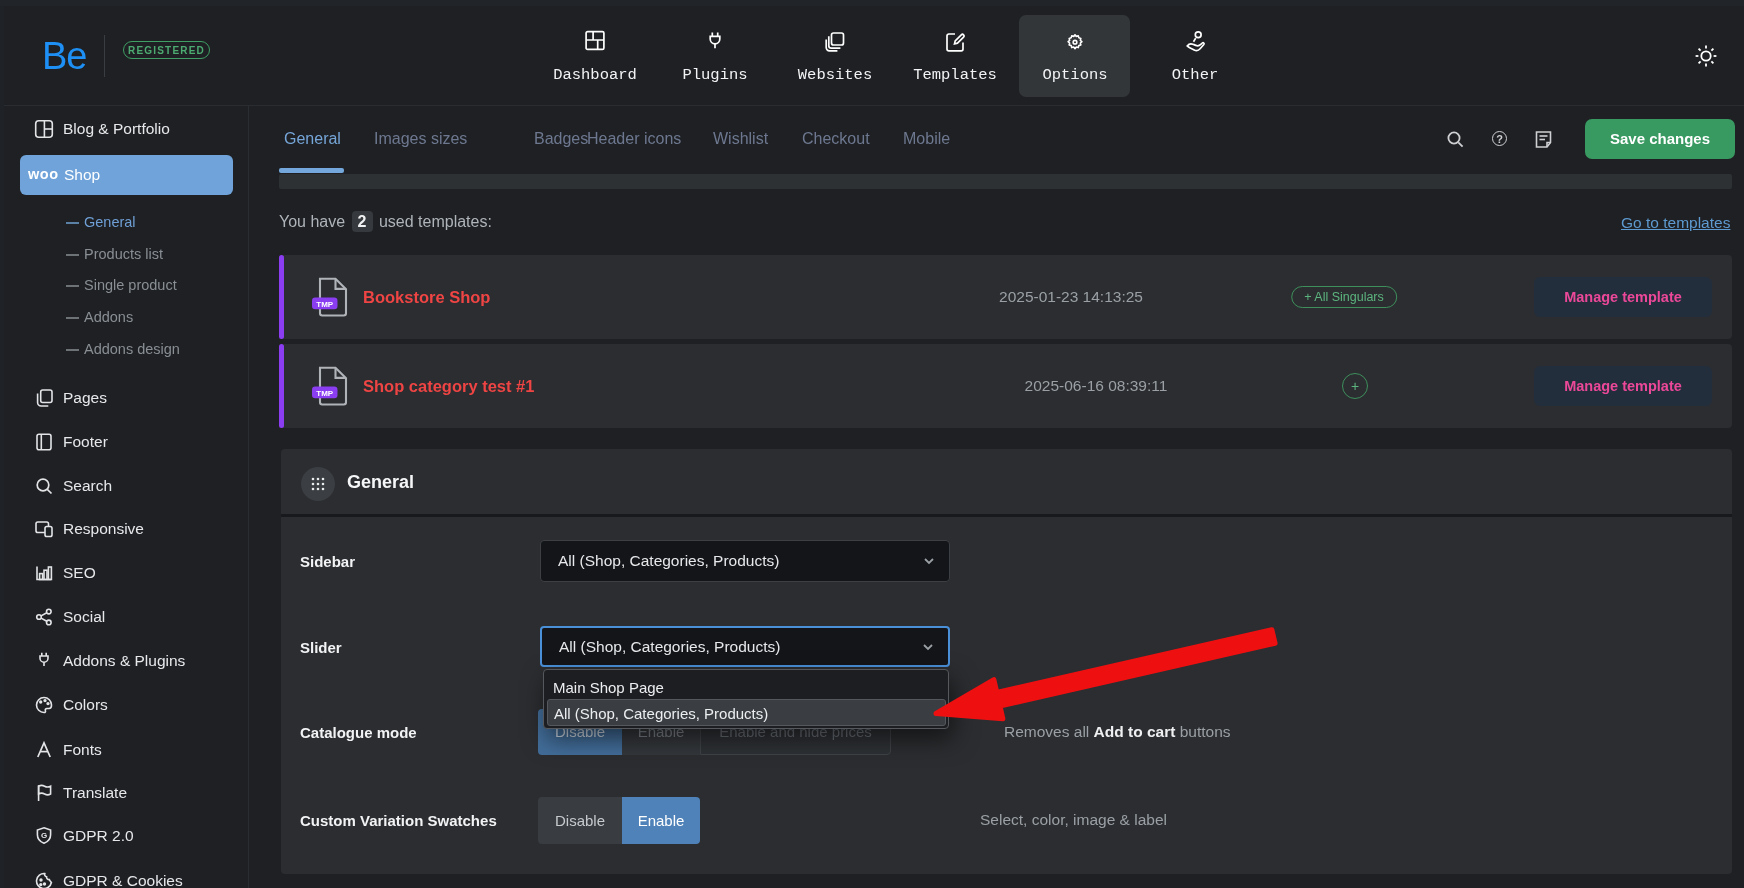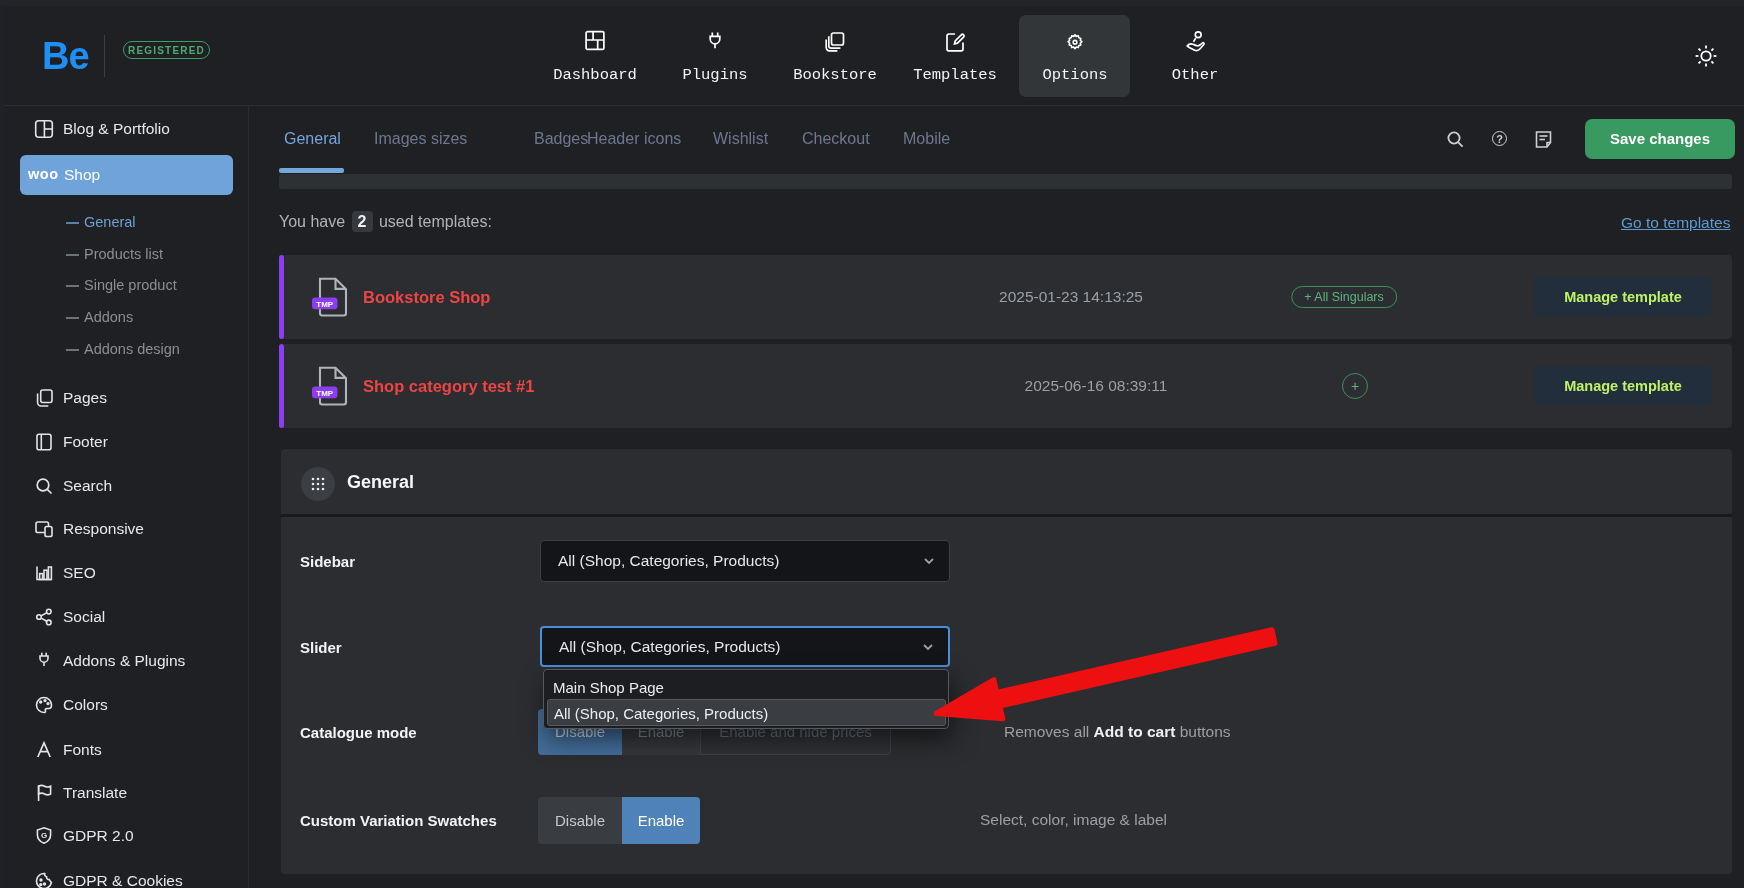--- a/index.html
+++ b/index.html
@@ -5,21 +5,21 @@
 * { margin:0; padding:0; box-sizing:border-box; }
 html,body { width:1744px; height:888px; overflow:hidden; }
 body { position:relative; background:#1e2023; font-family:"Liberation Sans", sans-serif; color:#eceef0; }
 .abs { position:absolute; }
 svg { display:block; }
 
 
 #topstrip { left:0; top:0; width:1744px; height:6px; background:#21252a; }
 #topbar { left:0; top:6px; width:1744px; height:100px; background:#1e2023; border-bottom:1px solid #292c30; }
 #leftstrip { left:0; top:6px; width:4px; height:883px; background:#1f2328; z-index:5; }
-#belogo { left:42px; top:35px; font-size:38px; font-weight:bold; color:#1e90f5; letter-spacing:-1px; }
+#belogo { left:42px; top:35px; font-size:38px; font-weight:normal; color:#1e90f5; letter-spacing:-1px; }
 #logodiv { left:104px; top:35px; width:1px; height:42px; background:#3a3d41; }
 #regbadge { left:123px; top:41px; width:87px; height:18px; border:1.5px solid #3f9e63; border-radius:11px; color:#4dab72; font-size:10px; font-weight:bold; letter-spacing:1.2px; text-align:center; line-height:18px; }
 
 .navitem { position:absolute; top:0; width:120px; height:101px; text-align:center; color:#f2f3f4;font-family:Liberation Mono, monospace; }
 .navitem .ic { position:absolute; left:50%; top:30px; transform:translateX(-50%); }
 .navitem .lb { position:absolute; left:0; width:100%; top:66px; font-size:15.5px; }
 #nav-active { left:1019px; top:15px; width:111px; height:82px; background:#333639; border-radius:7px; }
 
 #sunicon { left:1692px; top:42px; }
 
@@ -47,21 +47,21 @@
 
 #youhave { left:279px; top:213px; font-size:16px; color:#aeb4ba; }
 #youhave b.cnt { background:#36393d; border-radius:4px; padding:2px 6px; color:#f0f1f2; font-weight:bold; margin:0 2px; }
 #gotolink { left:1621px; top:214px; width:113px; font-size:15.5px; color:#5e9ad0; text-decoration:underline; white-space:nowrap; }
 
 
 .trow { position:absolute; left:279px; width:1453px; height:84px; background:#2b2d30; border-radius:2px 4px 4px 2px; }
 .trow .pbar { position:absolute; left:0; top:0; width:5px; height:84px; background:#8b3df2; border-radius:3px; }
 .trow .title { position:absolute; left:84px; top:50%; transform:translateY(-50%); font-size:16.5px; font-weight:bold; color:#ef4444; white-space:nowrap; }
 .trow .date { position:absolute; top:50%; transform:translate(-50%,-50%); font-size:15.5px; color:#9aa0a5; white-space:nowrap; }
-.trow .mbtn { position:absolute; left:1255px; top:22px; width:178px; height:40px; background:#232e3d; border-radius:6px; color:#bef264; font-size:14.5px; font-weight:bold; text-align:center; line-height:40px; }
+.trow .mbtn { position:absolute; left:1255px; top:22px; width:178px; height:40px; background:#232e3d; border-radius:6px; color:#ec4899; font-size:14.5px; font-weight:bold; text-align:center; line-height:40px; }
 .docicon { position:absolute; left:32px; top:50%; transform:translateY(-50%); width:38px; height:42px; }
 .pill { position:absolute; top:50%; transform:translate(-50%,-50%); border:1px solid #3e8f5c; border-radius:12px; color:#5cb57f; font-size:12.5px; white-space:nowrap; }
 
 
 #panel { left:281px; top:449px; width:1451px; height:425px; background:#2b2d30; border-radius:4px; }
 #phead { position:absolute; left:0; top:0; width:100%; height:68px; border-bottom:3px solid #17191c; }
 #gicon { position:absolute; left:301px; top:467px; width:34px; height:34px; background:#3b3e42; border-radius:50%; }
 #gtitle { position:absolute; left:347px; top:472px; font-size:18px; font-weight:bold; color:#f5f6f7; }
 .flabel { position:absolute; left:300px; transform:translateY(-50%); font-size:15px; font-weight:bold; color:#f2f3f4; white-space:nowrap; }
 .fnote { position:absolute; left:980px; transform:translateY(-50%); font-size:15.5px; color:#9aa0a5; white-space:nowrap; }
@@ -109,21 +109,21 @@
   <span class="lb">Plugins</span>
 </div>
 <div class="navitem" style="left:775px;">
   <span class="ic">
       <svg width="24" height="24" viewBox="0 0 24 24" fill="none" stroke="#fff" stroke-width="1.7">
         <rect x="8.5" y="3" width="12" height="12" rx="2"></rect>
         <path d="M5.8 6.2 v9.6 a2.4 2.4 0 0 0 2.4 2.4 h9.2"></path>
         <path d="M3.2 9.4 v8.2 a3.2 3.2 0 0 0 3.2 3.2 h8"></path>
       </svg>
     </span>
-  <span class="lb">Bookstore</span>
+  <span class="lb">Websites</span>
 </div>
 <div class="navitem" style="left:895px;">
   <span class="ic">
       <svg width="24" height="24" viewBox="0 0 24 24" fill="none" stroke="#fff" stroke-width="1.7">
         <path d="M20 12.5 V19 a1.8 1.8 0 0 1 -1.8 1.8 H5.8 A1.8 1.8 0 0 1 4 19 V5.8 A1.8 1.8 0 0 1 5.8 4 H12"></path>
         <path d="M14.5 13.2 l6.1-6.1 a1.6 1.6 0 0 0 -2.3 -2.3 l-6.1 6.1 -0.7 3z"></path>
       </svg>
     </span>
   <span class="lb">Templates</span>
 </div>

